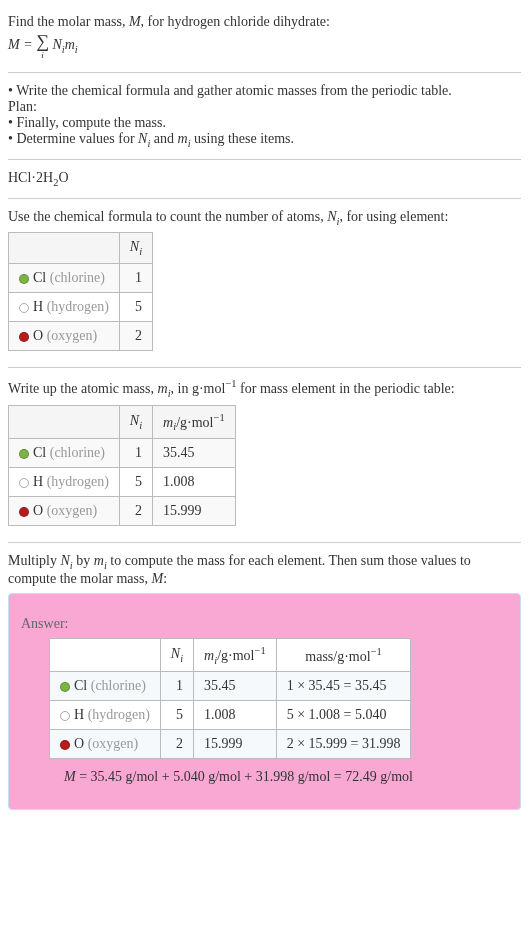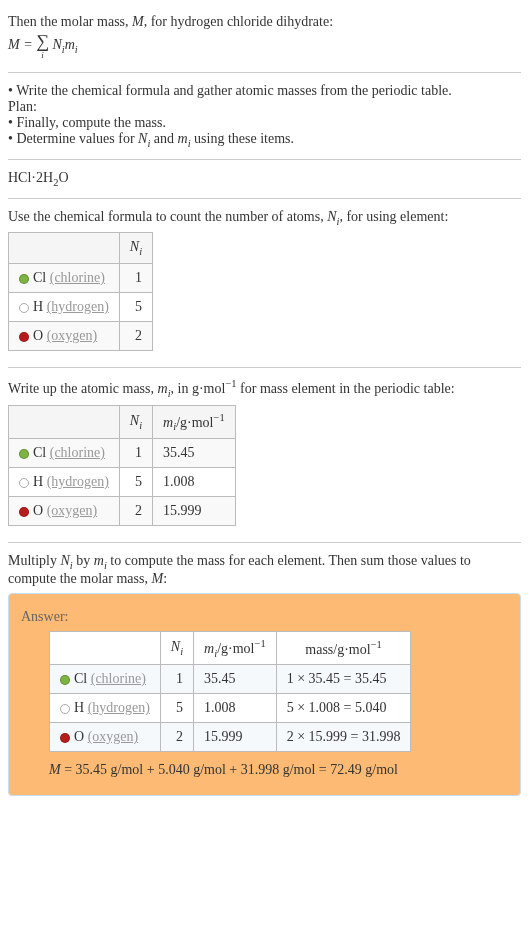--- a/index.html
+++ b/index.html
@@ -79,55 +79,55 @@
       width: 10px;
       height: 10px;
       border-radius: 50%;
       margin-right: 4px;
       vertical-align: middle;
       border: 1px solid rgba(0,0,0,0.2);
     }
     .dot-cl { background: #7cb342; }
     .dot-h { background: #fff; border: 1px solid #aaa; }
     .dot-o { background: #b71c1c; }
-    .elem-name { color: #999; text-decoration: underline; }
+    .elem-name { color: #999; }
     .num-col { text-align: right; }
     .answer-box {
-      background: #fdba74;
+      background: #f9a8d4;
       border: 1px solid #c5dff0;
       border-radius: 4px;
-      padding: 15px 12px;
+      padding: 22px 12px;
       margin-top: 6px;
     }
     .answer-label {
       color: #666;
       margin-bottom: 6px;
     }
     .answer-box table {
       margin-left: 28px;
     }
     .answer-box th, .answer-box td {
       background: #fff;
     }
     .answer-box tr:nth-child(even) td {
       background: #f5f9fc;
     }
     .final-eq {
-      margin: 10px 0 2px 28px;
+      margin: 10px 0 2px 43px;
       font-style: italic;
     }
     .ital { font-style: italic; }
     .center-th { text-align: center; }
   </style>
 </head>
 <body>
 
 <div class="section">
   <div>
-    <span>Then the molar mass, </span><span class="ital">M</span><span>, for hydrogen chloride dihydrate:</span>
+    <span>Find the molar mass, </span><span class="ital">M</span><span>, for hydrogen chloride dihydrate:</span>
   </div>
   <div class="formula">
     <span class="var">M</span><span> = </span><span class="sigma"><span class="sigma-main">∑</span><span class="sigma-sub">i</span></span>
     <span class="var"><span>N</span><sub>i</sub></span><span class="var"><span>m</span><sub>i</sub></span>
   </div>
 </div>
 
 <hr class="divider">
 
 <div class="section">

